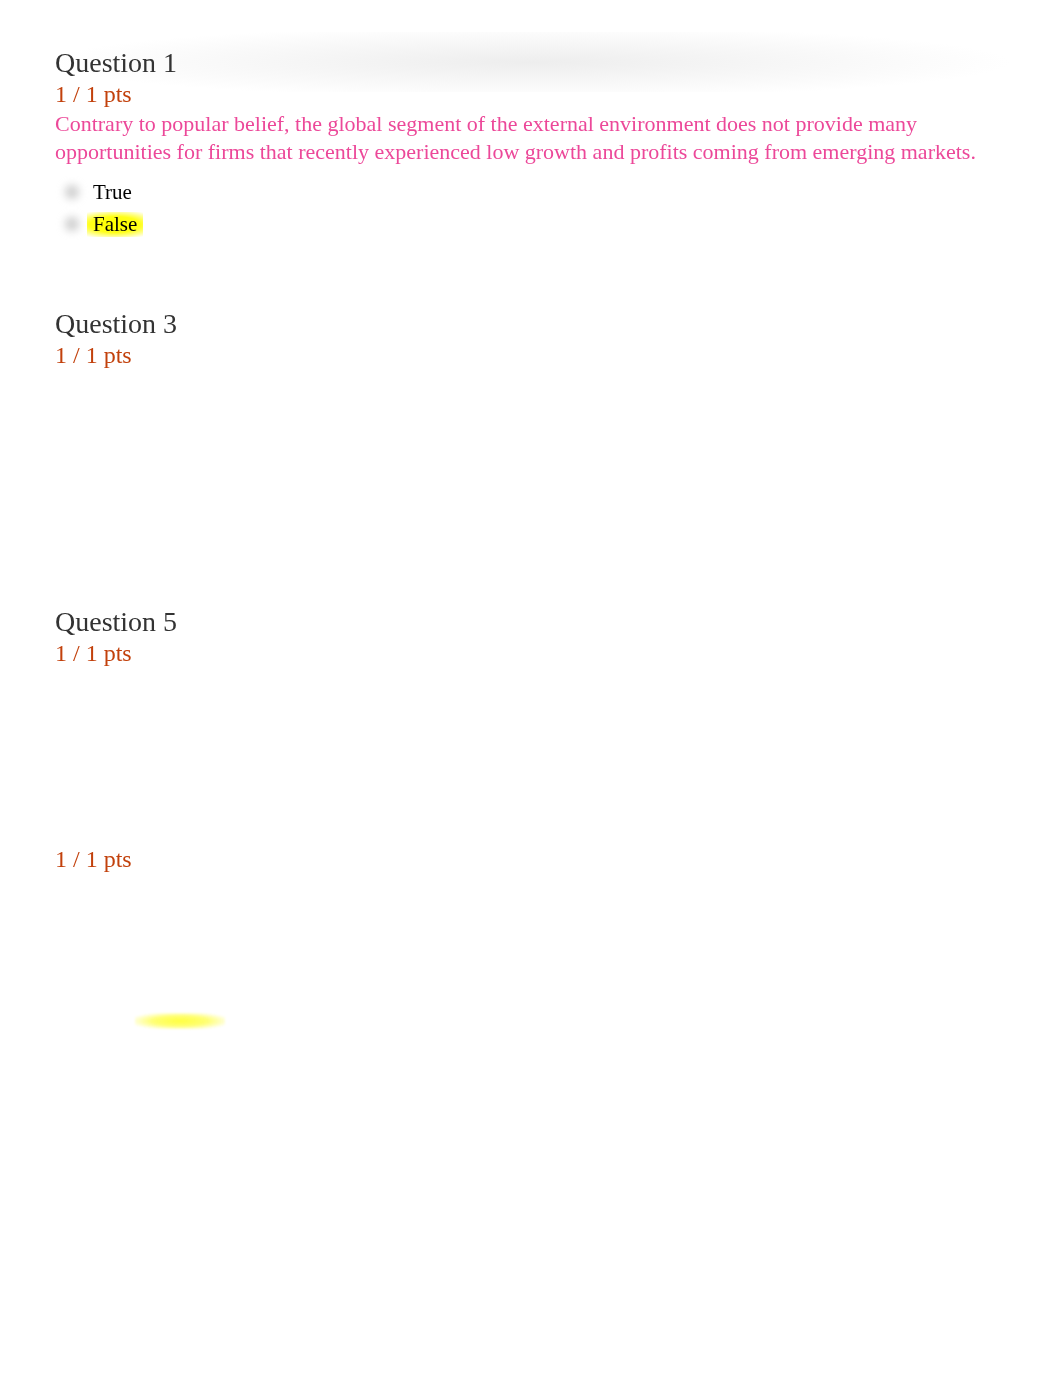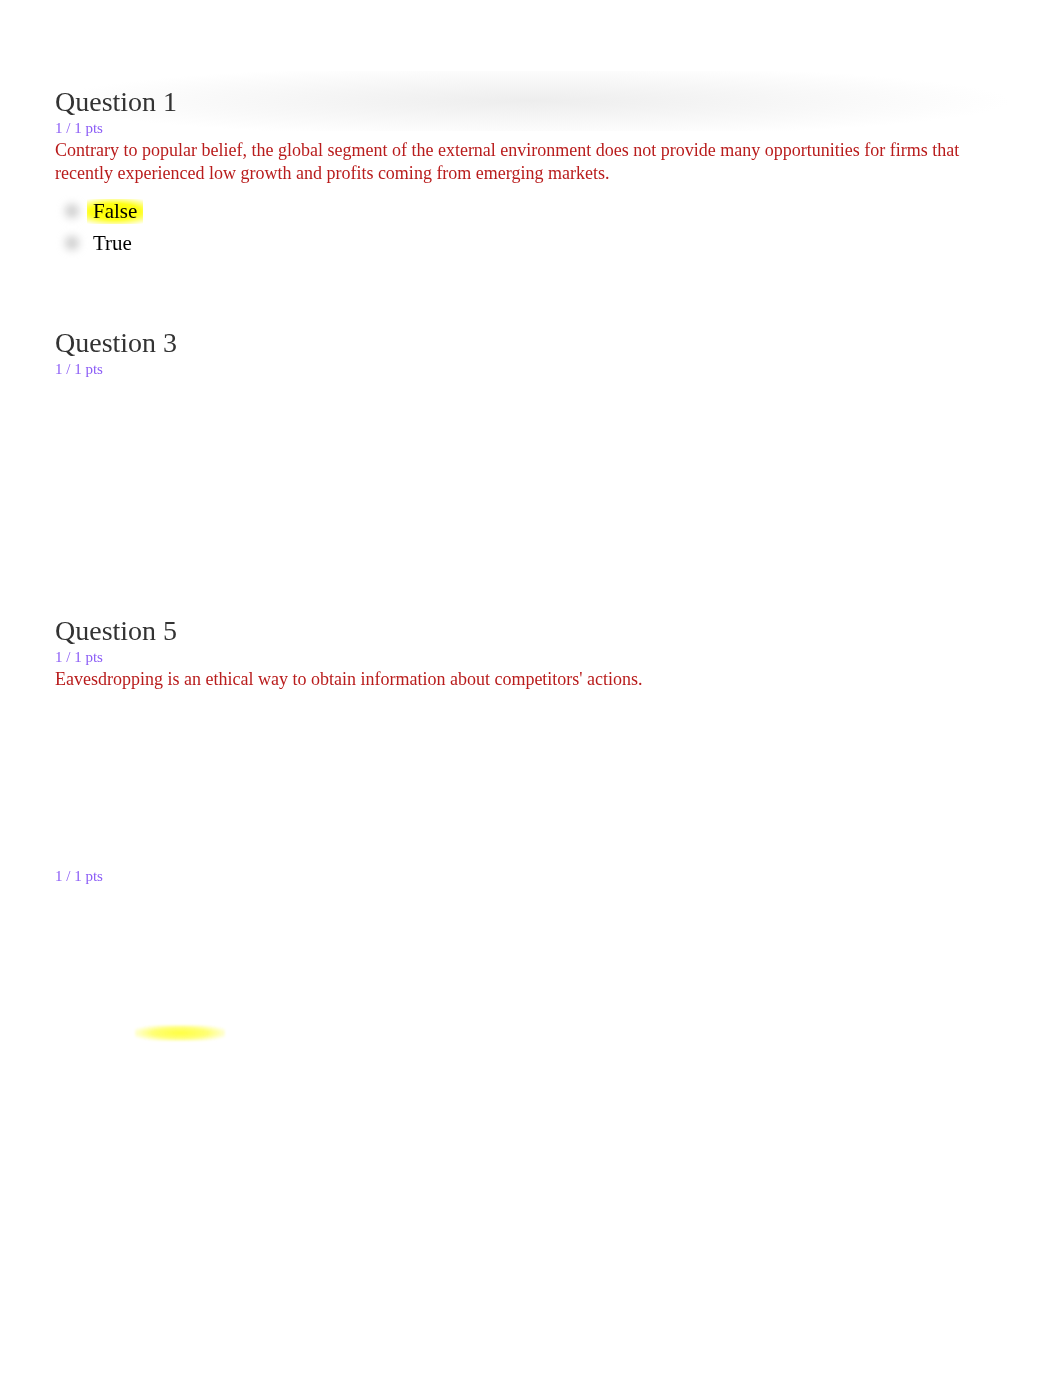--- a/index.html
+++ b/index.html
@@ -8,21 +8,21 @@
       box-sizing: border-box;
     }
     body {
       font-family: "Times New Roman", Times, serif;
       background: #ffffff;
       width: 1062px;
       padding: 0;
       color: #000000;
     }
     .question-block {
-      padding: 86px 55px 25px 55px;
+      padding: 47px 55px 25px 55px;
     }
     .question-header-wrap {
       position: relative;
       margin-bottom: 2px;
     }
     .header-fade {
       position: absolute;
       top: -15px;
       left: -10px;
       right: -10px;
@@ -32,29 +32,29 @@
       pointer-events: none;
     }
     .question-title {
       font-size: 28px;
       font-weight: normal;
       color: #333333;
       position: relative;
       z-index: 1;
     }
     .points {
-      font-size: 15px;
-      color: #8b5cf6;
+      font-size: 24px;
+      color: #c2410c;
       margin-top: 2px;
       position: relative;
       z-index: 1;
     }
     .question-text {
-      font-size: 18px;
-      color: #b91c1c;
+      font-size: 22px;
+      color: #ec4899;
       margin-top: 2px;
       line-height: 1.25;
     }
     .answers {
       margin-top: 14px;
       margin-left: 4px;
     }
     .answer-row {
       display: flex;
       align-items: center;
@@ -120,43 +120,42 @@
 <div class="question-block">
   <div class="question-header-wrap">
     <div class="header-fade"></div>
     <div class="question-title">Question 1</div>
     <div class="points">1 / 1 pts</div>
   </div>
   <div class="question-text">Contrary to popular belief, the global segment of the external environment does not provide many opportunities for firms that recently experienced low growth and profits coming from emerging markets.</div>
   <div class="answers">
     <div class="answer-row">
       <span class="radio-blur"></span>
-      <span class="answer-label highlighted">False</span>
+      <span class="answer-label">True</span>
     </div>
     <div class="answer-row">
       <span class="radio-blur"></span>
-      <span class="answer-label">True</span>
+      <span class="answer-label highlighted">False</span>
     </div>
   </div>
 </div>
 
 <div class="question-block" style="padding-top:40px;">
   <div class="question-header-wrap">
     <div class="question-title">Question 3</div>
     <div class="points">1 / 1 pts</div>
   </div>
   <div class="spacer-lg"></div>
 </div>
 
 <div class="question-block" style="padding-top:20px;">
   <div class="question-header-wrap">
     <div class="question-title">Question 5</div>
     <div class="points">1 / 1 pts</div>
   </div>
-  <div class="question-text">Eavesdropping is an ethical way to obtain information about competitors' actions.</div>
   <div class="spacer-md"></div>
 </div>
 
 <div class="question-block" style="padding-top:20px;padding-bottom:10px;">
   <div class="question-header-wrap">
     <div class="points">1 / 1 pts</div>
   </div>
   <div class="bottom-highlight"></div>
 </div>
 

